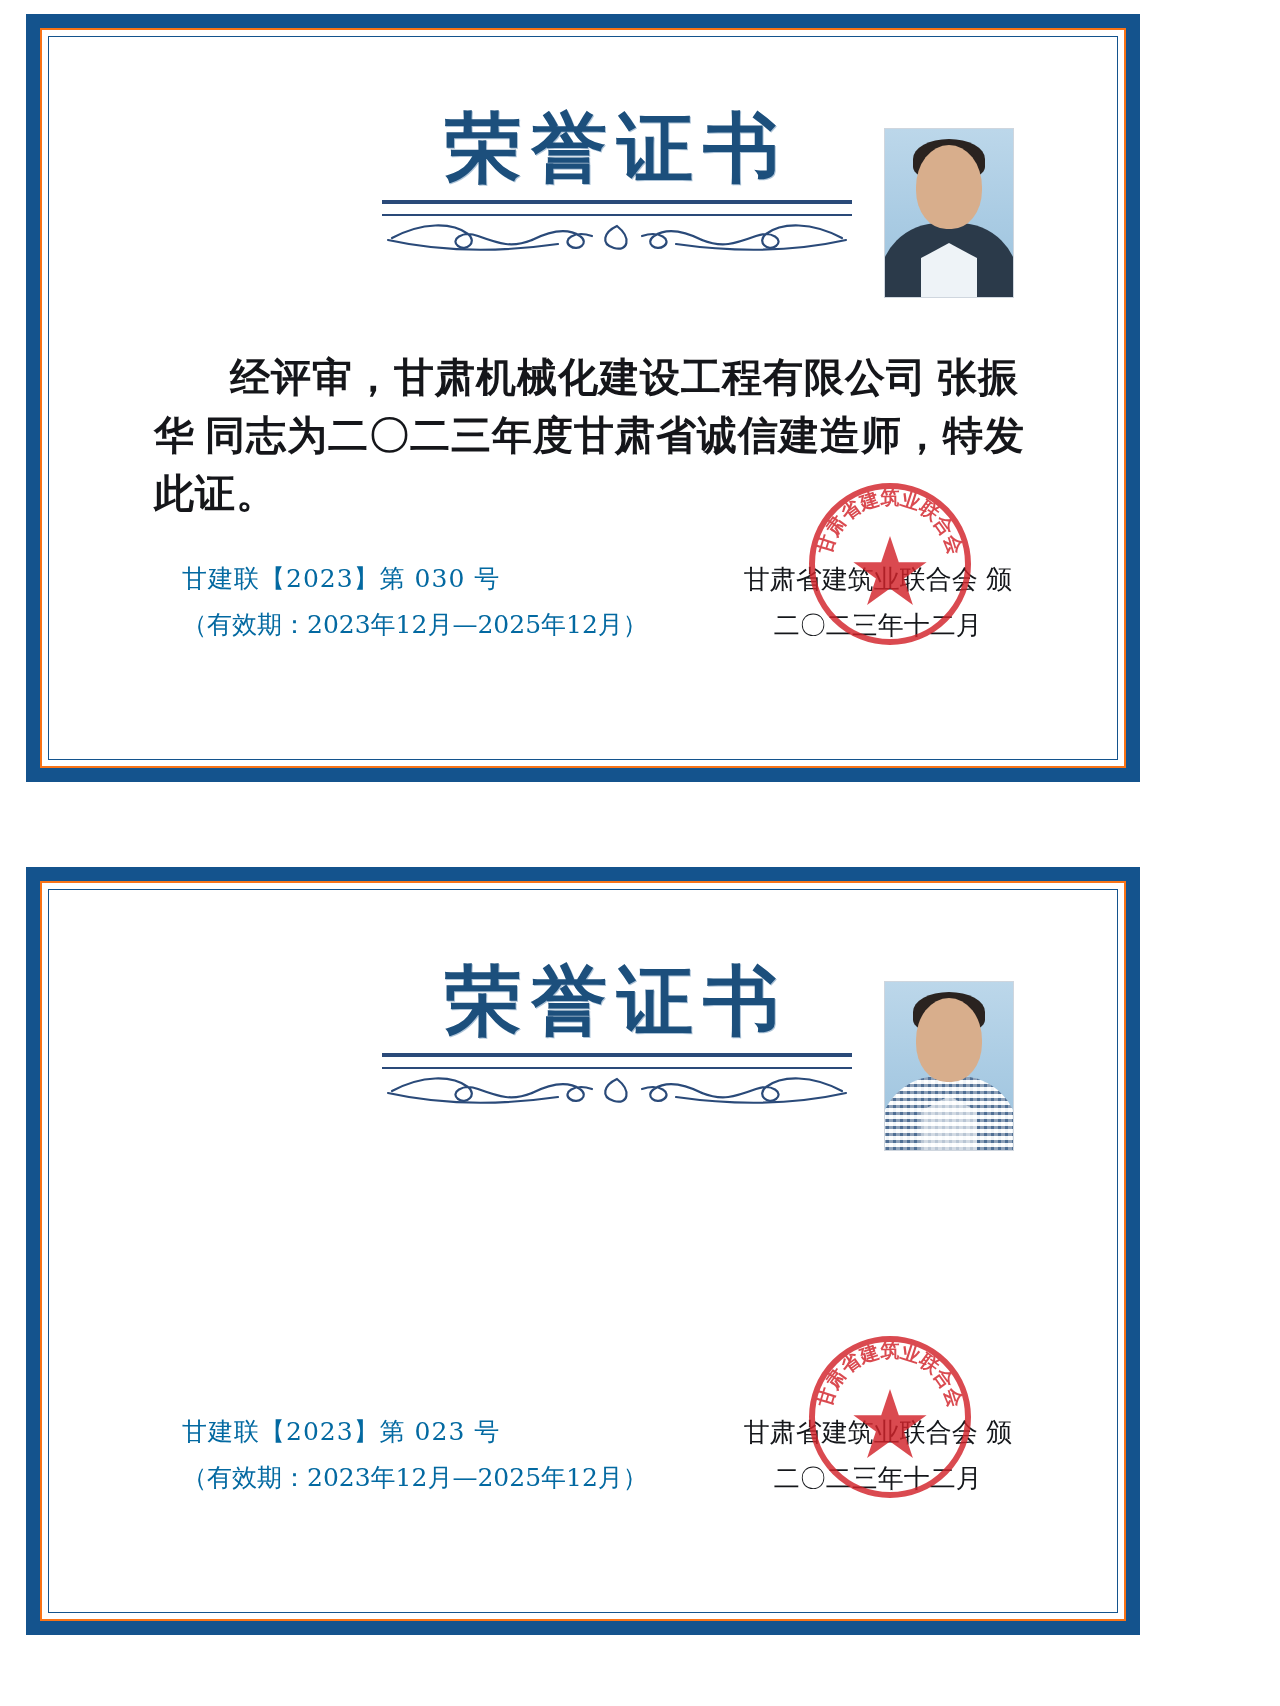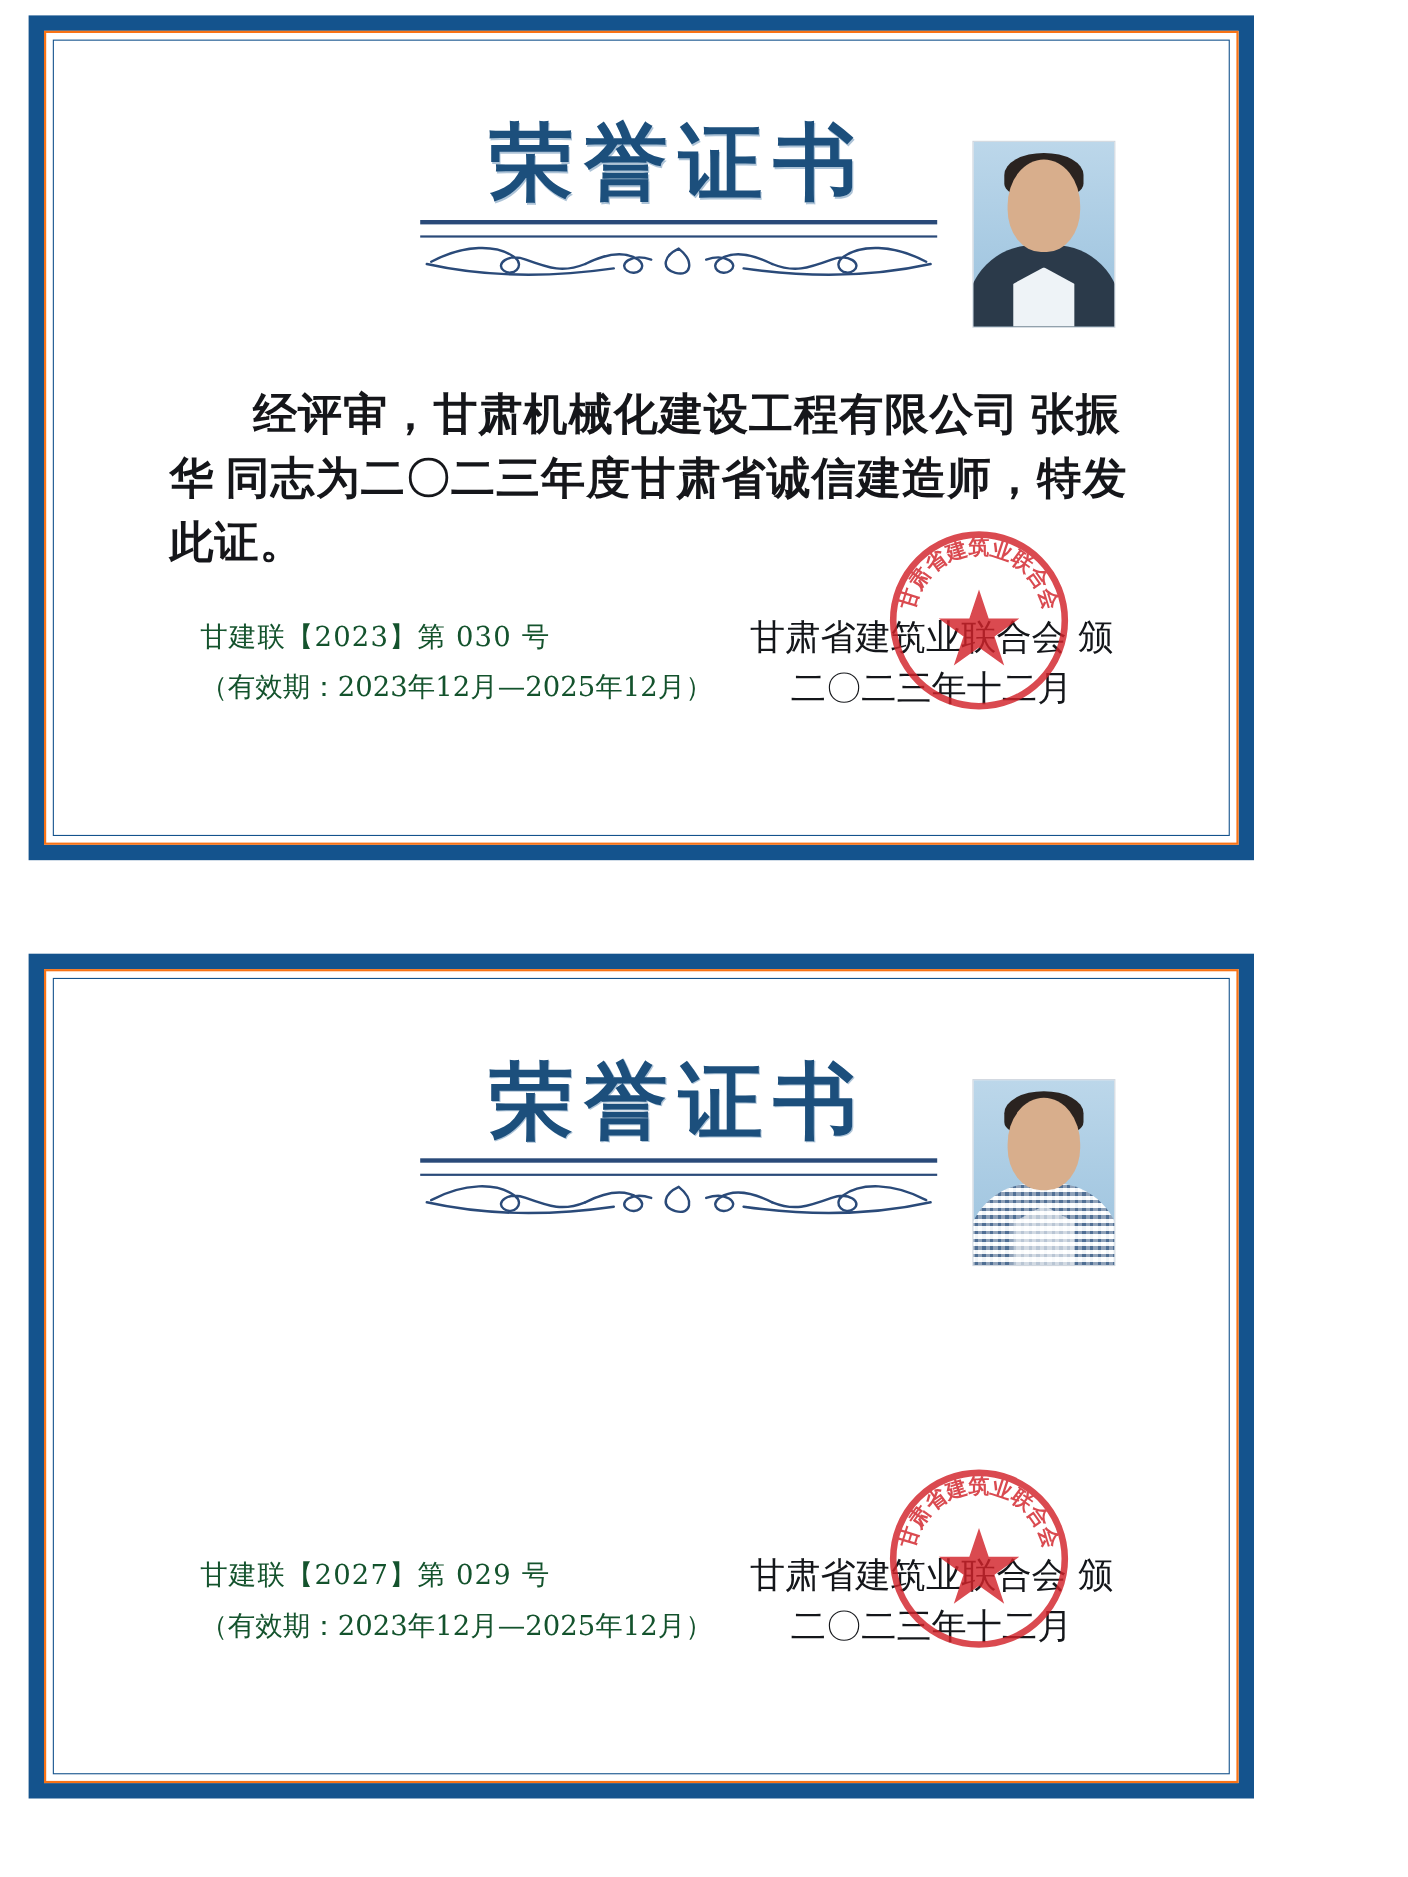--- a/index.html
+++ b/index.html
@@ -161,31 +161,31 @@
   }
   .body-text .indent { display: inline-block; width: 76px; }
   .body-text .name { padding: 0 10px; }
 
   
   .footer-left {
     position: absolute;
     left: 140px;
     bottom: 118px;
     font-size: 25px;
-    color: #14532d;
+    color: #0369a1;
     line-height: 46px;
     font-family: "DejaVu Serif", "Liberation Serif", serif;
   }
   .footer-left .num { letter-spacing: 1px; }
   .footer-right {
     position: absolute;
     right: 112px;
     bottom: 118px;
     text-align: center;
-    font-size: 32px;
+    font-size: 26px;
     color: #14161a;
     line-height: 46px;
     font-family: "DejaVu Serif", "Liberation Serif", serif;
   }
   .footer-right .row { white-space: nowrap; }
 
   
   .seal {
     position: absolute;
     right: 150px;
@@ -285,21 +285,21 @@
 
       <div class="photo check">
         <div class="shoulders"></div>
         <div class="shirt"></div>
         <div class="hair"></div>
         <div class="head"></div>
       </div>
 
 
       <div class="footer-left">
-        <div class="num">甘建联【2027】第 029 号</div>
+        <div class="num">甘建联【2023】第 023 号</div>
         <div>（有效期：2023年12月—2025年12月）</div>
       </div>
 
       <div class="footer-right">
         <div class="row">甘肃省建筑业联合会   颁</div>
         <div class="row">二〇二三年十二月</div>
       </div>
 
       <div class="seal">
         <svg viewBox="0 0 168 168" width="168" height="168" aria-hidden="true">

